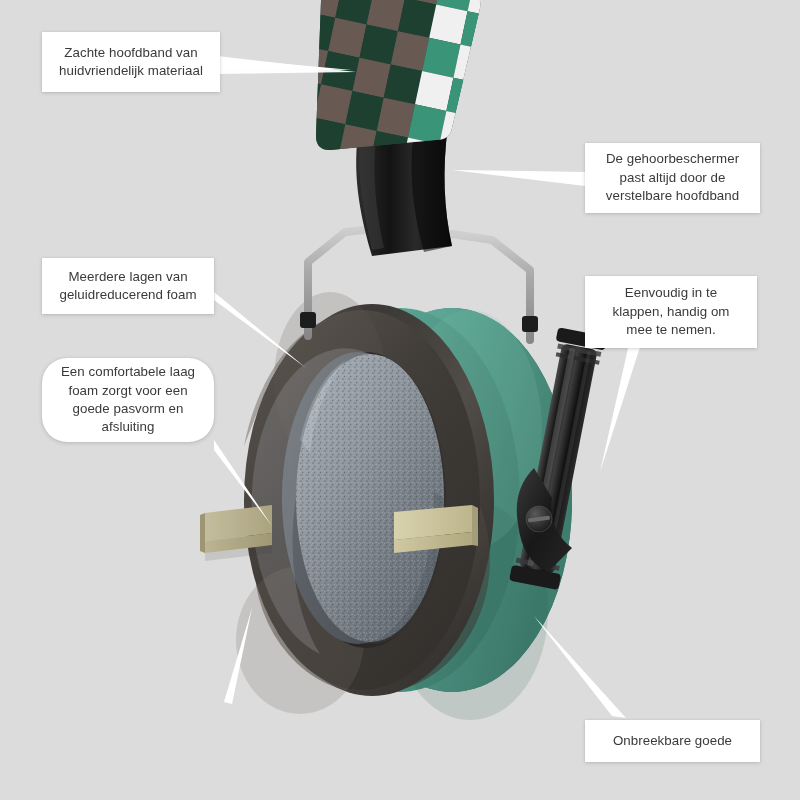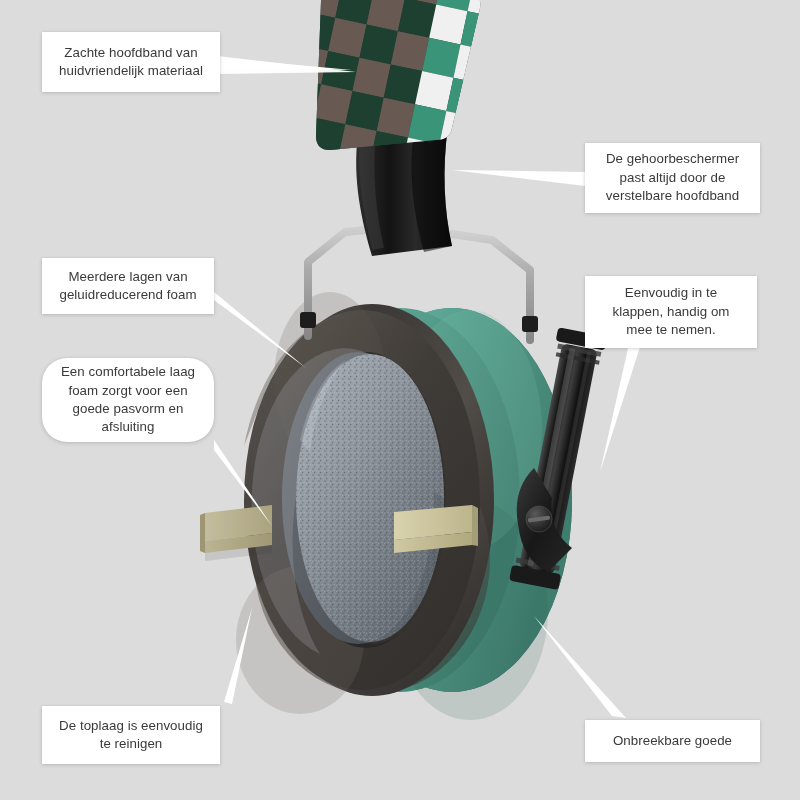--- a/index.html
+++ b/index.html
@@ -330,21 +330,18 @@
   </div>
 
   <div class="callout" id="c4">
     <span>Meerdere lagen van geluidreducerend foam</span>
   </div>
 
   <div class="callout" id="c5">
     <span>Een comfortabele laag foam zorgt voor een goede pasvorm en afsluiting</span>
   </div>
 
-  <div class="callout" id="c6">
-    <span>De toplaag is eenvoudig te reinigen</span>
-  </div>
 
   <div class="callout" id="c7">
     <span>Onbreekbare goede</span>
   </div>
 
 </div>
 
 </body></html>

